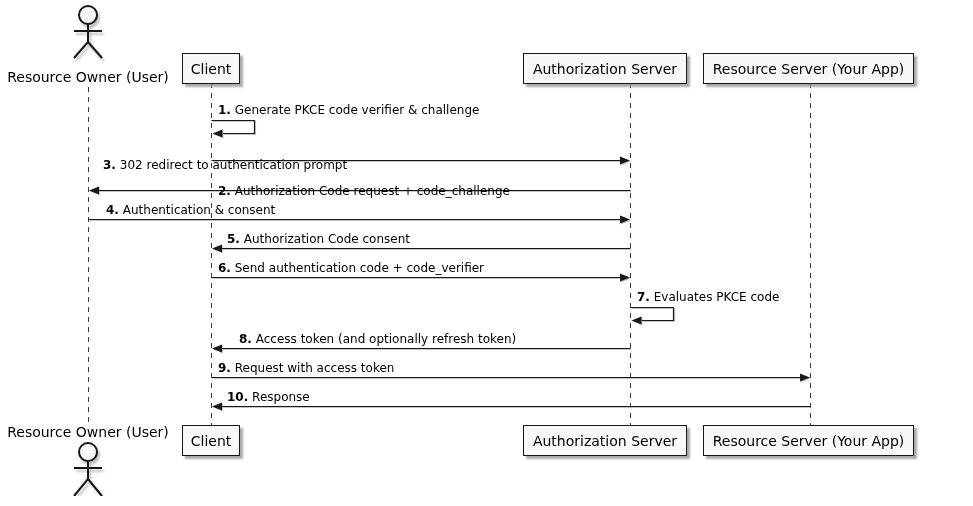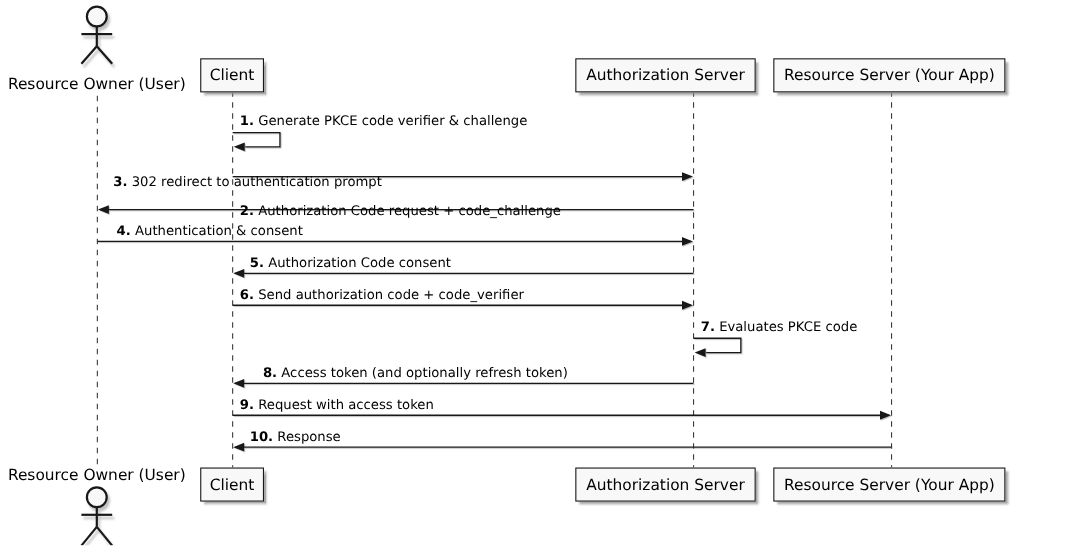--- a/index.html
+++ b/index.html
@@ -126,19 +126,19 @@
 
   <div class="pbox" style="left:182px; top:425px; width:58px;">Client</div>
   <div class="pbox" style="left:523px; top:425px; width:164px;">Authorization Server</div>
   <div class="pbox" style="left:703px; top:425px; width:211px;">Resource Server (Your App)</div>
 
   <div class="msg" style="left:218px; top:103px;"><span class="num">1.</span> <span>Generate PKCE code verifier &amp; challenge</span></div>
   <div class="msg" style="left:218px; top:145px;margin-top:39px;"><span class="num">2.</span> <span>Authorization Code request + code_challenge</span></div>
   <div class="msg" style="left:103px; top:158px;"><span class="num">3.</span> <span>302 redirect to authentication prompt</span></div>
   <div class="msg" style="left:106px;  top:203px;"><span class="num">4.</span> <span>Authentication &amp; consent</span></div>
   <div class="msg" style="left:227px; top:232px;"><span class="num">5.</span> <span>Authorization Code consent</span></div>
-  <div class="msg" style="left:218px; top:261px;"><span class="num">6.</span> <span>Send authorization code + code_verifier</span></div>
+  <div class="msg" style="left:218px; top:261px;"><span class="num">6.</span> <span>Send authentication code + code_verifier</span></div>
   <div class="msg" style="left:637px; top:290px;"><span class="num">7.</span> <span>Evaluates PKCE code</span></div>
   <div class="msg" style="left:239px; top:332px;"><span class="num">8.</span> <span>Access token (and optionally refresh token)</span></div>
   <div class="msg" style="left:218px; top:361px;"><span class="num">9.</span> <span>Request with access token</span></div>
   <div class="msg" style="left:227px; top:390px;"><span class="num">10.</span> <span>Response</span></div>
 
 </div>
 
 </body></html>

